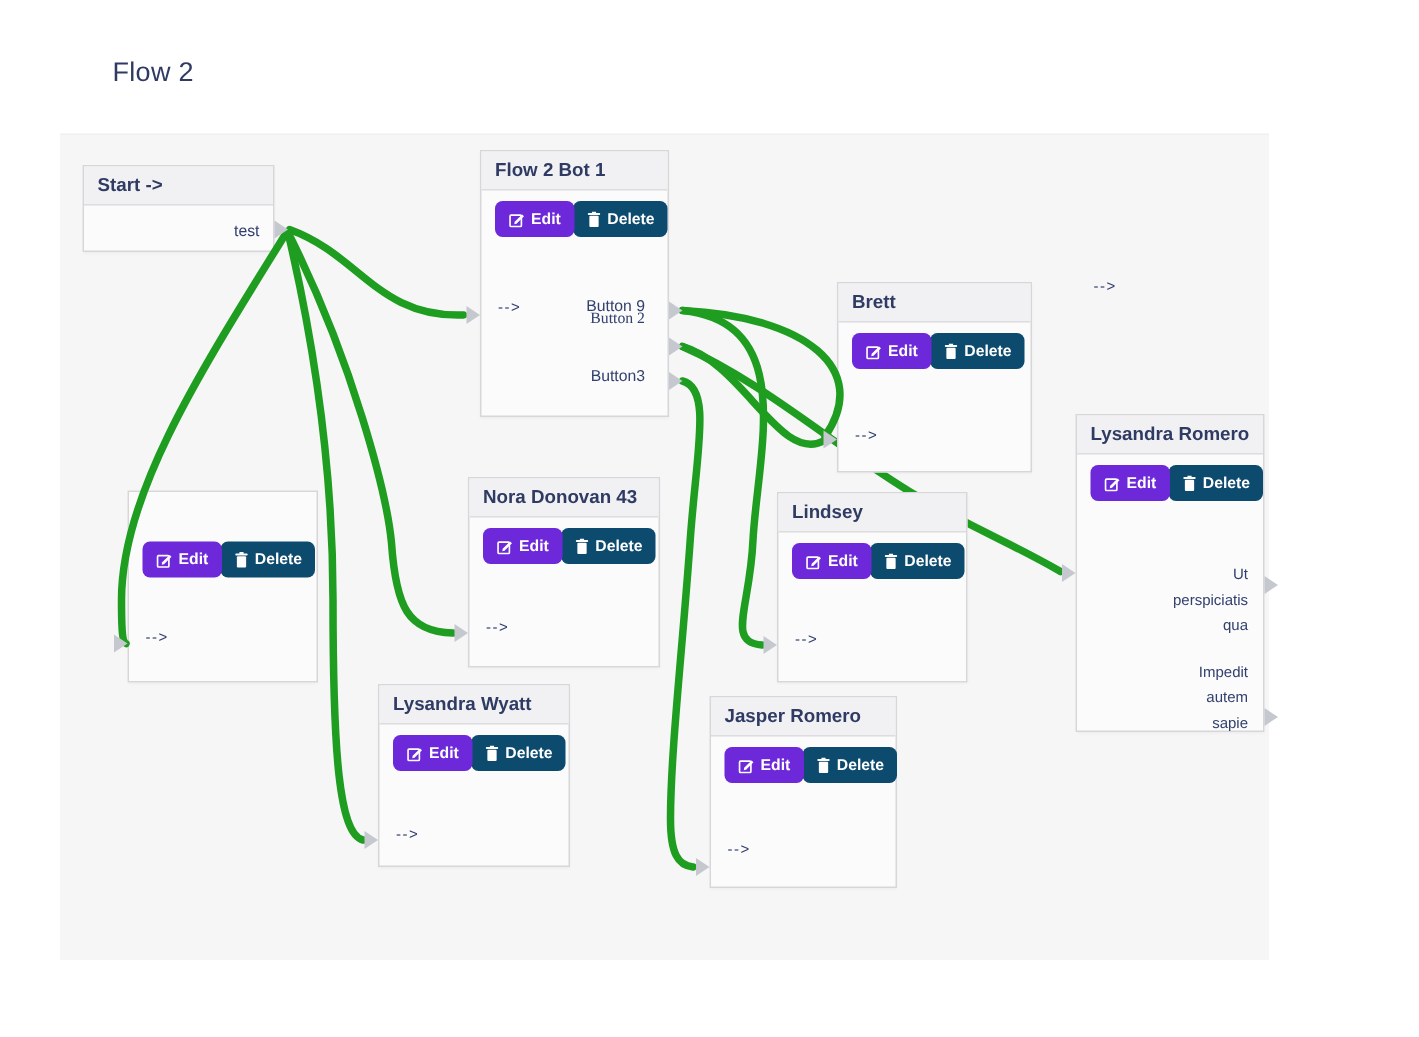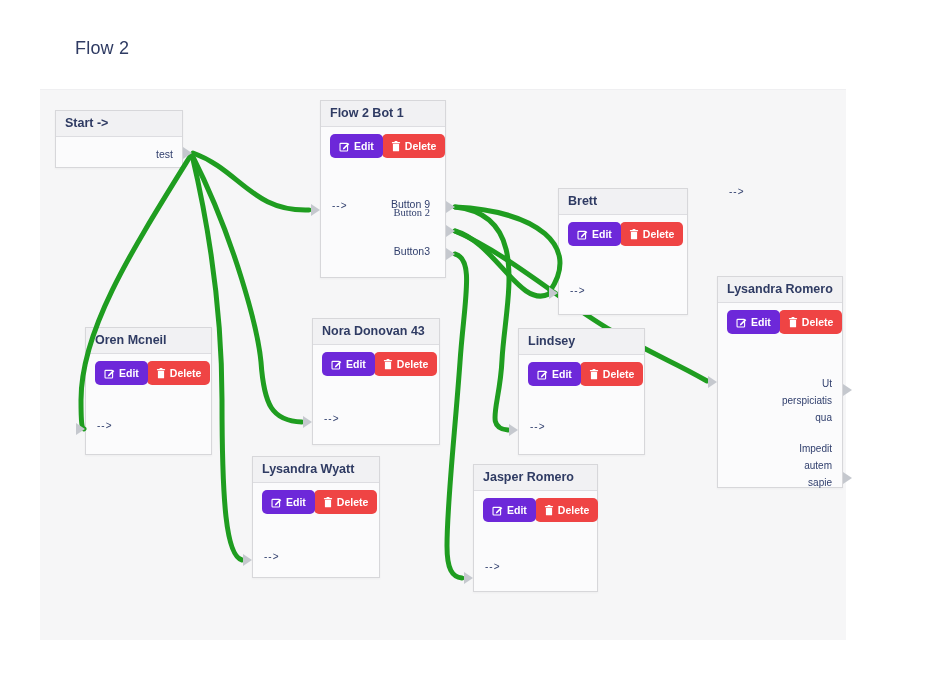--- a/index.html
+++ b/index.html
@@ -19,21 +19,21 @@
   .node { position:absolute; background:#fbfbfc; border:1px solid #d7d7da;
           box-shadow:0 1px 2px rgba(0,0,0,.04); }
   .node .hdr { height:26px; line-height:25px; background:#f1f1f3;
           border-bottom:1px solid #dddde1; padding:0 9px; font-size:12.5px;
           font-weight:600; color:#2f3b63; white-space:nowrap; overflow:hidden; }
   .actions { position:absolute; left:9px; top:33px; display:flex; }
   .btn { display:flex; align-items:center; gap:4px; height:24px; padding:0 9px;
          border:none; border-radius:5px; color:#fff; font-size:10.5px;
          font-weight:700; font-family:"Liberation Sans",sans-serif; cursor:pointer; }
   .btn.edit { background:#6d28d9; z-index:1; }
-  .btn.del  { background:#ef4444; margin-left:-1px; }
+  .btn.del  { background:#0c4a6e; margin-left:-1px; }
   .btn svg { display:block; }
   .inrow { position:absolute; left:11px; font-size:10px; color:#32406e;
            letter-spacing:1px; white-space:nowrap; }
   .outlbl { position:absolute; right:15px; font-size:10.5px; color:#32406e;
            white-space:nowrap; }
   .outblock { position:absolute; right:10px; font-size:10px; color:#32406e;
            text-align:right; line-height:17px; white-space:pre-line; }
   .port { position:absolute; width:0; height:0; border-top:6px solid transparent;
           border-bottom:6px solid transparent; border-left:9px solid #c5c8ce; }
 </style>
@@ -140,21 +140,20 @@
         </div>
         <div class="inrow" style="top: -91px;">--&gt;</div>
         <div class="outblock" style="top: 98px;">Ut
 perspiciatis
 qua</div>
         <div class="outblock" style="top: 163px;">Impedit
 autem
 sapie</div>
       </div>
       <div class="node" style="left: 45px; top: 237px; width: 127px; height: 128px;">
-        <div class="hdr">Oren Mcneil</div>
         <div class="actions">
           <button class="btn edit">
             <span>
               <svg width="11" height="11" viewBox="0 0 16 16" fill="none" stroke="#ffffff" stroke-width="1.6">
                 <rect x="1.5" y="3.5" width="11" height="11" rx="1"></rect>
                 <path d="M6 10 L13.2 2.8 L15 4.6 L7.8 11.8 L5.6 12.4 Z" fill="#ffffff" stroke="none"></path>
               </svg>
             </span>
             <span>Edit</span>
           </button>

